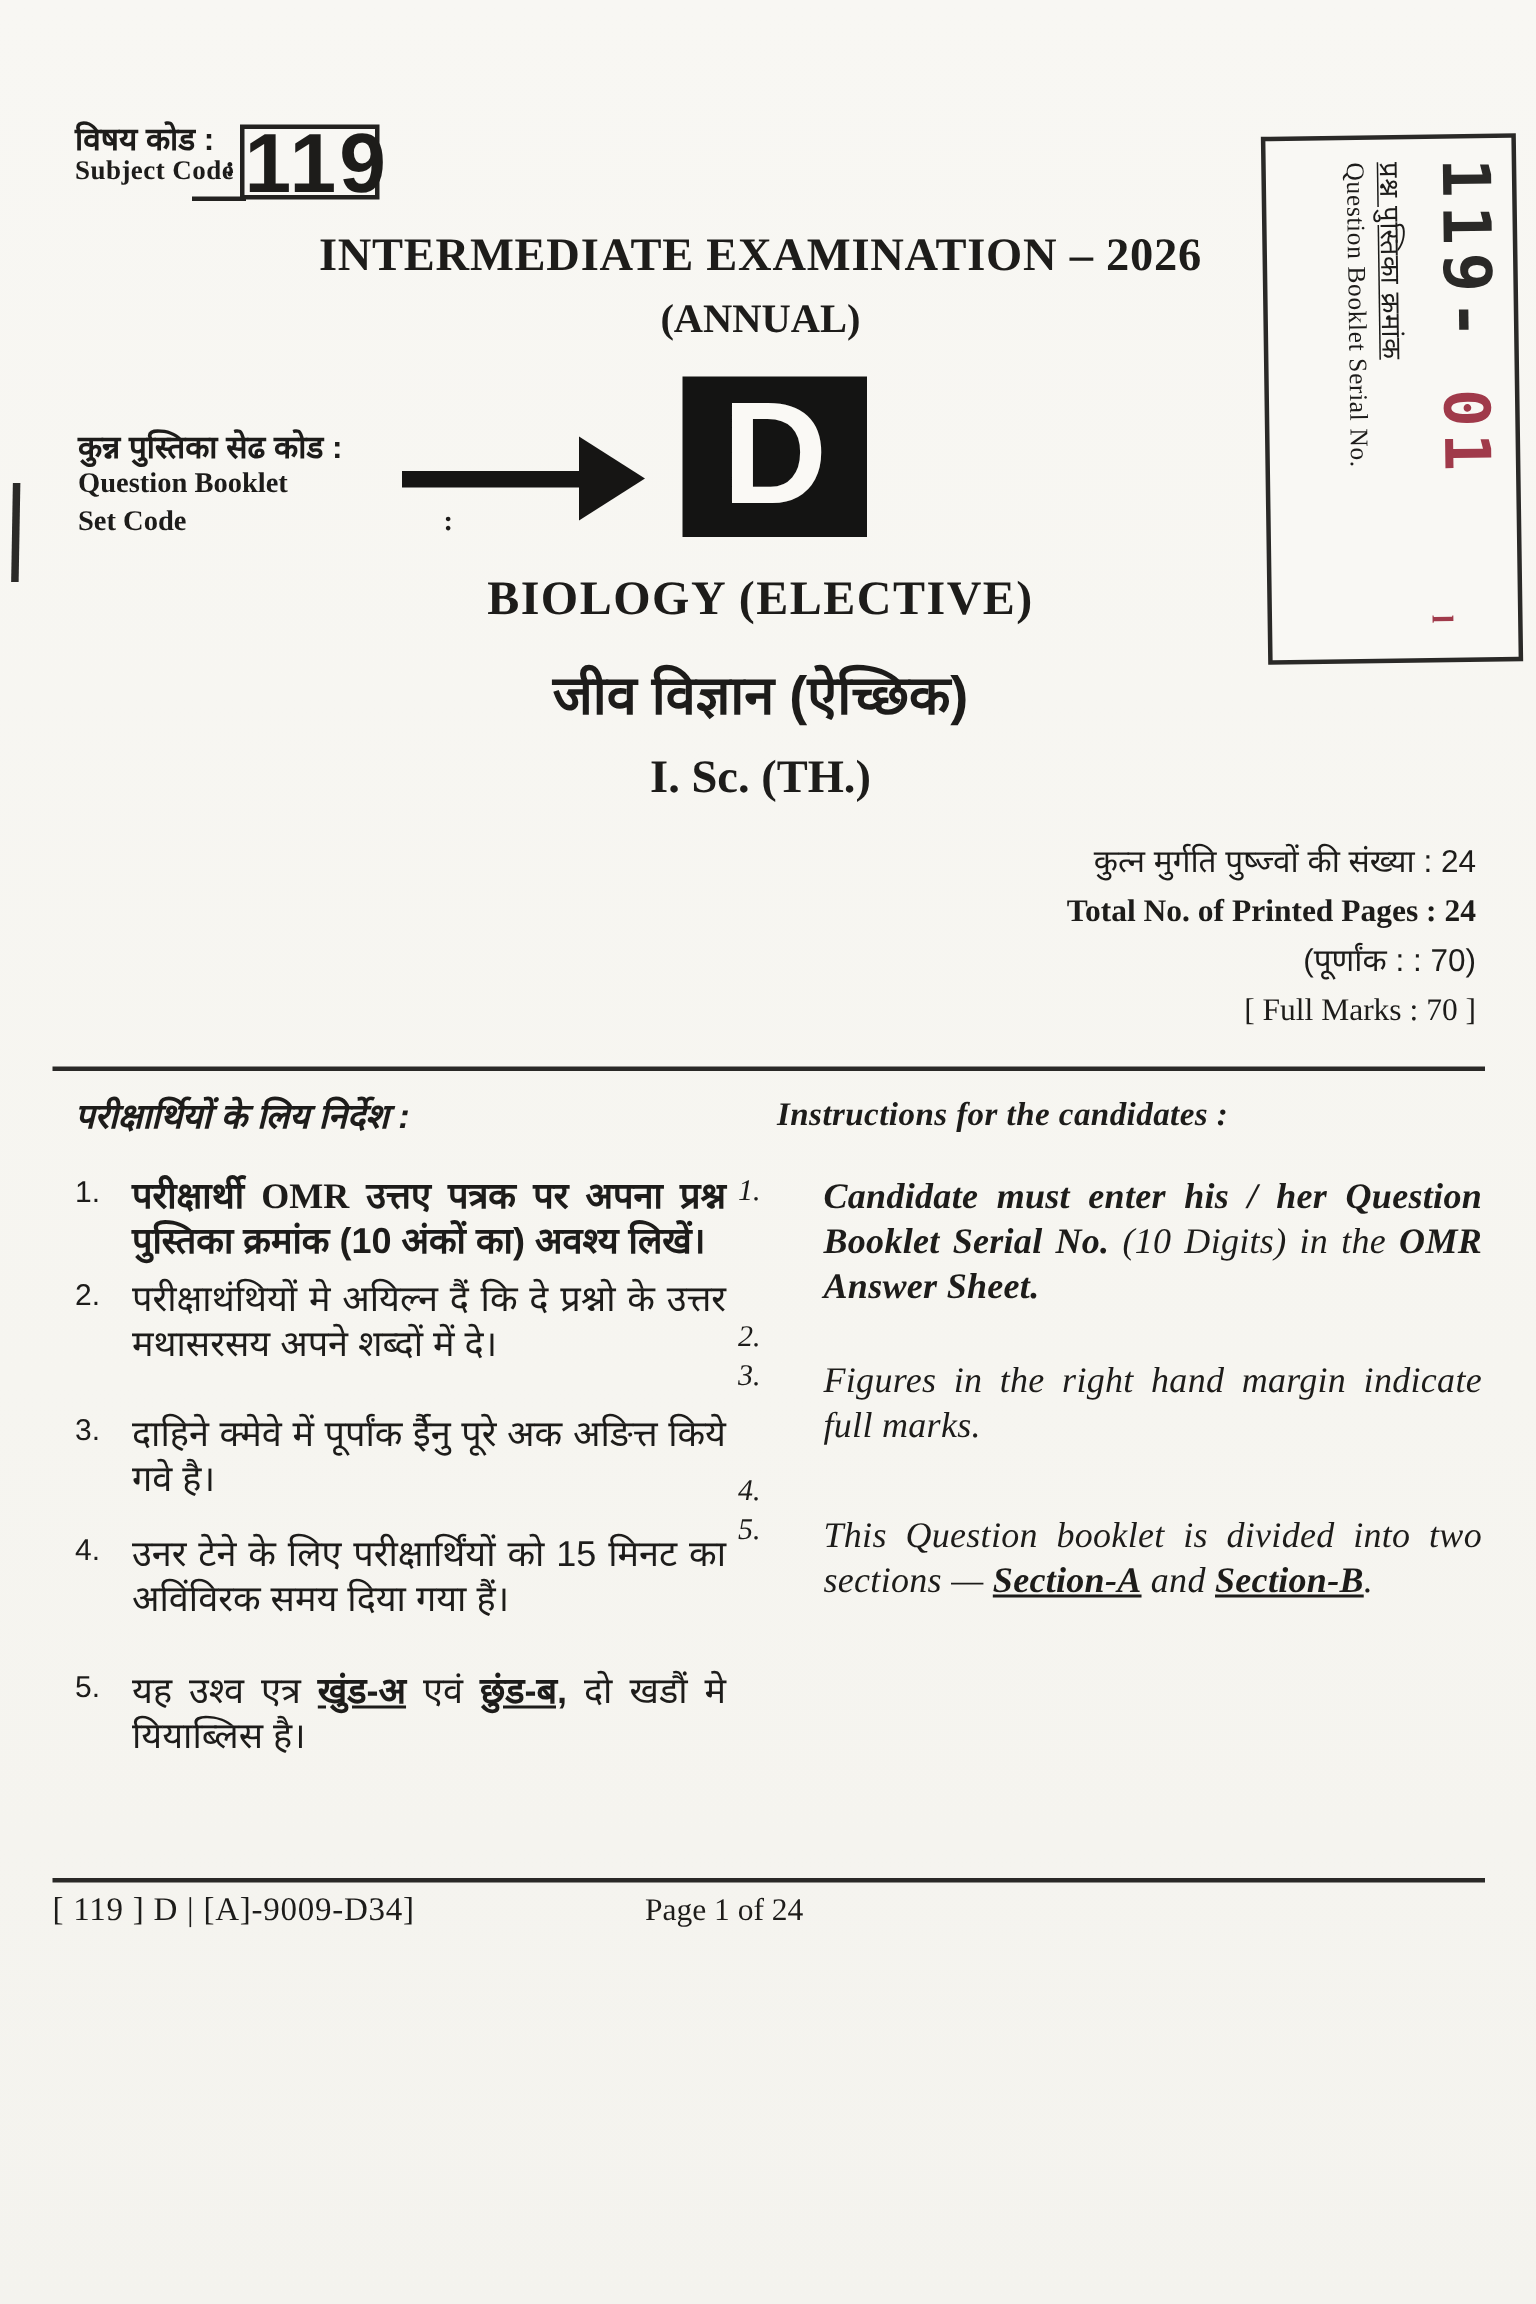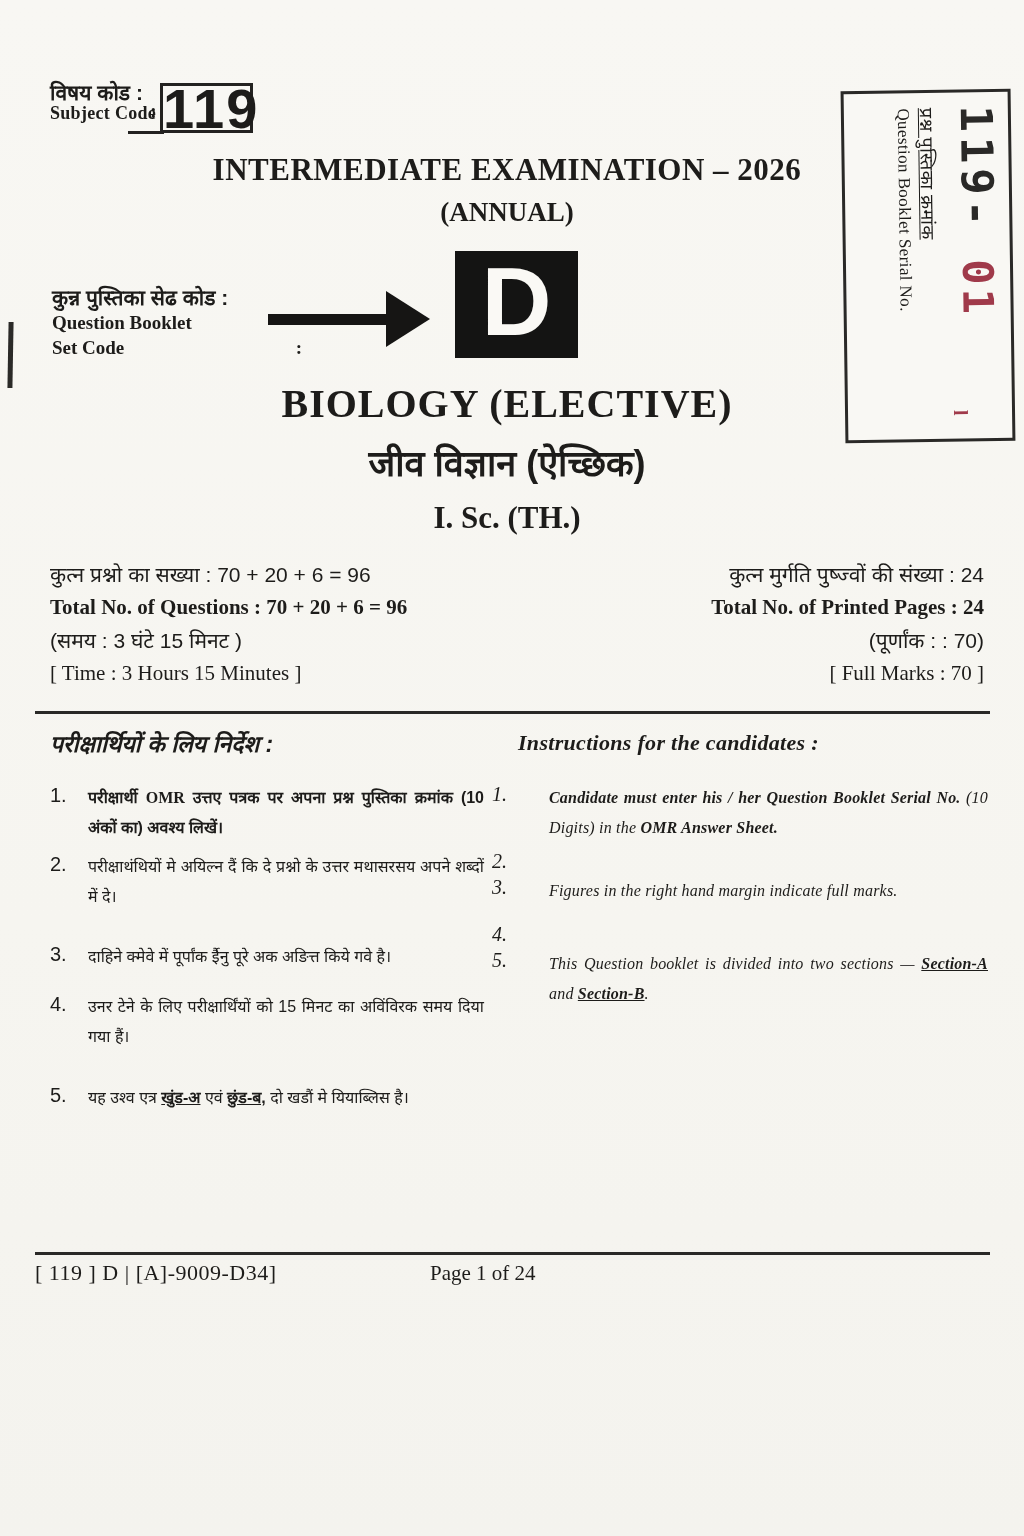--- a/index.html
+++ b/index.html
@@ -36,21 +36,21 @@
                 letter-spacing:4px; margin-left:28px; margin-top:2px; }
   .serial-tick { margin-left:auto; margin-right:10px; margin-top:34px; font-size:20px; font-weight:bold; }
   .serial-labels { padding:6px 0 0 10px; }
   .serial-lbl-hi { font-size:18px; text-decoration:underline; letter-spacing:0.5px; }
   .serial-lbl-en { font-size:17px; letter-spacing:0.4px; margin-top:2px; }
 
   
   .center { left:0; width:1014px; text-align:center; }
   .main-title { top:152px; font-size:31px; font-weight:bold; letter-spacing:0.5px; }
   .annual { top:197px; font-size:27px; font-weight:bold; }
-  .subj-en { top:380px; font-size:40px; font-weight:bold; letter-spacing:1px; }
+  .subj-en { top:380px; font-size:32px; font-weight:bold; letter-spacing:1px; }
   .subj-hi { top:438px; font-size:36px; font-weight:bold; }
   .subj-level { top:500px; font-size:31px; font-weight:bold; }
 
   
   .setcode-hi { left:52px; top:283px; font-size:21px; font-weight:bold; }
   .setcode-en1 { left:52px; top:312px; font-size:19px; font-weight:bold; }
   .setcode-en2 { left:52px; top:337px; width:250px; font-size:19px; font-weight:bold;
                  display:flex; justify-content:space-between; }
   .arrow-shaft { left:268px; top:314px; width:122px; height:11px; background:#161514; }
   .arrow-head { left:386px; top:291px; width:0; height:0;
@@ -73,21 +73,21 @@
   .instr-h-hi { left:50px; top:727px; font-size:23px; font-weight:bold; font-style:italic; }
   .instr-h-en { left:518px; top:730px; font-size:22px; font-weight:bold; font-style:italic; letter-spacing:0.3px; }
 
   .col { top:783px; }
   .col-hi { left:50px; width:434px; }
   .col-en { left:492px; width:496px; }
   .item { display:flex; }
   .item .no { font-size:20px; flex:none; }
   .col-hi .no { width:38px; padding-top:1px; }
   .col-en .no { width:57px; font-style:italic; }
-  .item .txt { flex:1; font-size:16px; line-height:30px; text-align:justify; }
+  .item .txt { flex:1; font-size:24px; line-height:30px; text-align:justify; }
   .col-en .txt { font-style:italic; letter-spacing:0.2px; }
   .mbh1{margin-bottom:9px;} .mbh2{margin-bottom:30px;} .mbh3{margin-bottom:20px;} .mbh4{margin-bottom:31px;}
   .mbe1{margin-bottom:7px;} .mbe2{margin-bottom:3px;} .mbe3{margin-bottom:17px;} .mbe4{margin-bottom:3px;}
   .u { font-weight:bold; text-decoration:underline; }
   .bi { font-weight:bold; }
 
   
   .footer-code { left:35px; top:1260px; font-size:22px; letter-spacing:0.5px; }
   .footer-page { left:430px; top:1261px; font-size:21px; }
 </style>
@@ -128,26 +128,20 @@
     <span>:</span>
   </div>
   <div class="abs arrow-shaft"></div>
   <div class="abs arrow-head"></div>
   <div class="abs d-box">D</div>
 
   <div class="abs center subj-en">BIOLOGY (ELECTIVE)</div>
   <div class="abs center subj-hi hi">जीव विज्ञान (ऐच्छिक)</div>
   <div class="abs center subj-level">I. Sc. (TH.)</div>
 
-  <div class="abs meta-left">
-    <div class="hi">कुत्न प्रश्नो का सख्या : 70 + 20 + 6 = 96</div>
-    <div class="bold">Total No. of Questions : 70 + 20 + 6 = 96</div>
-    <div class="hi">(समय : 3 घंटे 15 मिनट )</div>
-    <div>[ Time : 3 Hours 15 Minutes ]</div>
-  </div>
   <div class="abs meta-right">
     <div class="hi">कुत्न मुर्गति पुष्ज्वों की संख्या : 24</div>
     <div class="bold">Total No. of Printed Pages : 24</div>
     <div class="hi">(पूर्णांक : : 70)</div>
     <div>[ Full Marks : 70 ]</div>
   </div>
 
   <div class="abs rule rule-top"></div>
 
   <div class="abs instr-h-en">Instructions for the candidates :</div>

